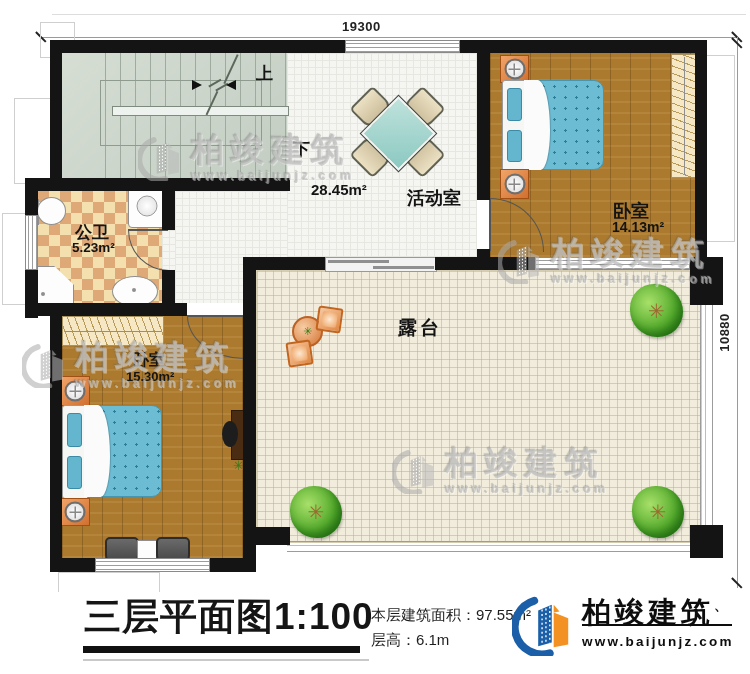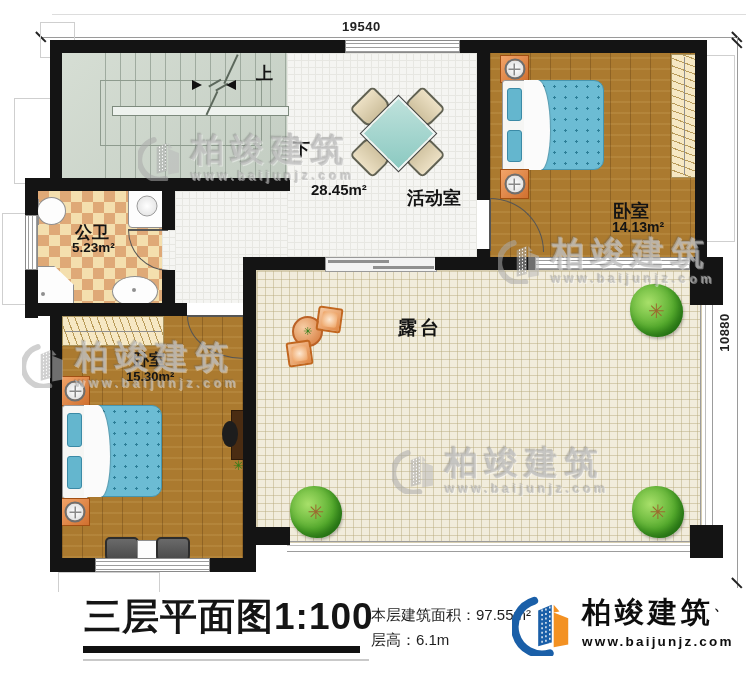--- a/index.html
+++ b/index.html
@@ -100,21 +100,21 @@
   .wm .u{font-size:12.5px;font-weight:700;letter-spacing:3.5px;margin-top:3px;white-space:nowrap;}
   .wm svg{width:46px;height:46px;}
   
   #footer{position:absolute;left:0;top:592px;width:750px;height:82px;background:#fff;}
   .f-title{position:absolute;left:84px;top:0px;font-size:37px;font-weight:600;color:#151515;letter-spacing:1px;white-space:nowrap;}
   .f-bar{position:absolute;left:83px;top:54px;width:277px;height:7px;background:#111;}
   .f-thin{position:absolute;left:83px;top:67px;width:286px;height:2px;background:#c9c9c9;}
   .f-stat{position:absolute;font-size:15px;color:#1d1d1d;white-space:nowrap;}
   .brand{position:absolute;left:512px;top:2px;display:flex;align-items:flex-start;gap:6px;--c1:#1a5fa8;--c2:#f39122;}
   .brand svg{width:64px;height:62px;}
-  .brand .nm{font-size:29px;font-weight:900;color:#0d0d0d;letter-spacing:4px;line-height:1.3;white-space:nowrap;}
+  .brand .nm{font-size:29px;font-weight:900;color:#0d0d0d;letter-spacing:4px;line-height:1.3;white-space:nowrap;text-decoration:underline;}
   .brand .tick{font-size:14px;vertical-align:text-top;}
   .brand .u{font-size:13.5px;font-weight:700;color:#0d0d0d;letter-spacing:2.2px;margin-top:2px;white-space:nowrap;}
 </style>
 </head>
 <body>
 
 <svg width="0" height="0" style="position:absolute">
   <defs>
     <symbol id="bjz" viewBox="0 0 64 64">
       <path d="M22 7 A27 27 0 0 0 38 61" fill="none" stroke="var(--c1,#1a5fa8)" stroke-width="8" stroke-linecap="round"></path>
@@ -130,21 +130,21 @@
   </defs>
 </svg>
 
 <div id="stage">
 
   <div class="dim-line" style="left:52px;top:14px;width:694px;height:1px;background:#ddd;"></div>
 
   <div class="dim-line" style="left:40px;top:37px;width:698px;height:1px;"></div>
   <div class="dim-tick" style="left:34px;top:36px;"></div>
   <div class="dim-tick" style="left:730px;top:36px;"></div>
-  <div class="dim-lbl" style="left:342px;top:19px;">19540</div>
+  <div class="dim-lbl" style="left:342px;top:19px;">19300</div>
 
   <div class="dim-line" style="left:737px;top:37px;width:1px;height:551px;"></div>
   <div class="dim-tick" style="left:730px;top:42px;"></div>
   <div class="dim-tick" style="left:730px;top:582px;"></div>
   <div class="dim-lbl vert" style="left:705px;top:325px;">10880</div>
 
   <div class="eave" style="left:40px;top:22px;width:33px;height:34px;"></div>
   <div class="eave" style="left:14px;top:98px;width:36px;height:84px;"></div>
   <div class="eave" style="left:2px;top:213px;width:24px;height:90px;"></div>
   <div class="eave" style="left:58px;top:572px;width:100px;height:20px;"></div>

